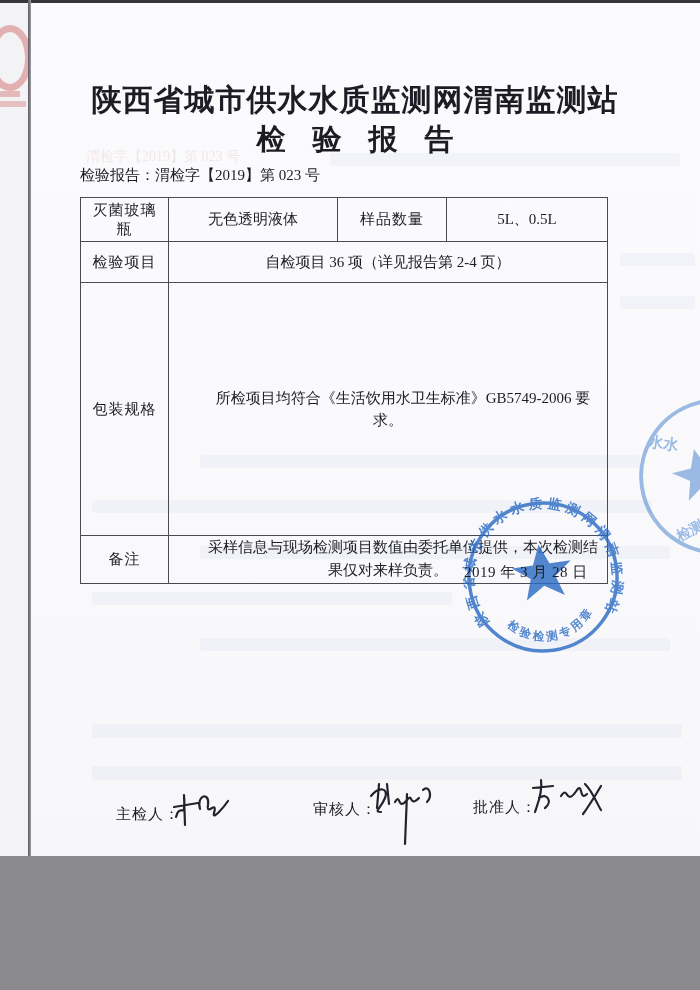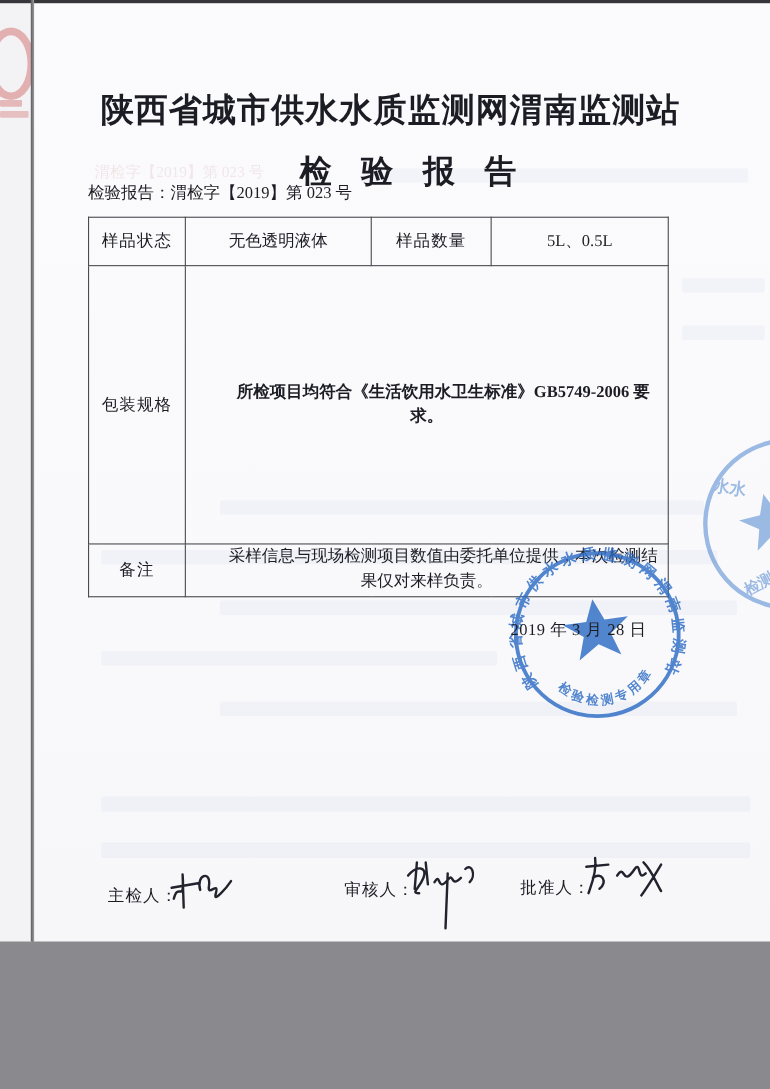--- a/index.html
+++ b/index.html
@@ -17,38 +17,38 @@
        background:#55555a;transform:rotate(0.4deg);border-radius:2px;}
   
   .red-frag-ring{position:absolute;left:-12px;top:22px;width:30px;height:52px;
        border:7px solid rgba(206,96,96,.45);border-radius:50%;}
   .red-frag-line1{position:absolute;left:0;top:88px;width:20px;height:6px;background:rgba(206,96,96,.40);border-radius:1px;}
   .red-frag-line2{position:absolute;left:0;top:98px;width:26px;height:6px;background:rgba(206,96,96,.35);border-radius:1px;}
   
   .org-title{position:absolute;left:90px;top:80px;width:530px;text-align:center;
        font-size:30px;font-weight:700;letter-spacing:1px;}
   .doc-title{position:absolute;left:90px;top:120px;width:530px;text-align:center;
-       font-size:29px;font-weight:700;letter-spacing:27px;margin:16px;text-indent:27px;}
+       font-size:29px;font-weight:700;letter-spacing:27px;margin:0;text-indent:27px;}
   .report-no{position:absolute;left:80px;top:166px;font-size:15px;}
   
   .ghost{position:absolute;background:rgba(168,186,214,.10);border-radius:2px;pointer-events:none;}
   .ghost-report{position:absolute;left:86px;top:148px;font-size:14px;color:#c68c8c;opacity:.18;
        filter:blur(.6px);white-space:nowrap;}
   
   table.info{position:absolute;left:80px;top:197px;width:527px;border-collapse:collapse;
        table-layout:fixed;font-size:15px;}
   table.info td{border:1.5px solid #4a4a52;padding:0 4px;text-align:center;vertical-align:middle;
        overflow:hidden;}
   td.lbl{letter-spacing:1px;}
   tr.r1 td{height:43px;} tr.r2 td{height:43px;} tr.r3 td{height:43px;}
   tr.r4 td{height:40px;} tr.r5 td{height:40px;}
   tr.r6 td{height:252px;}
   tr.r7 td{height:45px;}
   td.concl{vertical-align:top;text-align:left;padding:10px 10px 0 10px;}
-  .concl-text{text-indent:2em;line-height:1.5;font-weight:bold;}
+  .concl-text{text-indent:2em;line-height:1.5;}
   td.remark-val{text-align:left;padding:4px 10px;}
   .remark-text{text-indent:2em;line-height:1.55;margin:0;}
   
   .stamp{position:absolute;left:463px;top:497px;width:160px;height:160px;opacity:.82;
        transform:rotate(-8deg);z-index:4;}
   .concl-date{position:absolute;left:452px;top:563px;width:160px;font-size:15px;z-index:5;
        letter-spacing:.5px;margin-left:12px;}
   
   .edge-stamp-wrap{position:absolute;left:630px;top:385px;width:70px;height:190px;overflow:hidden;z-index:3;}
   .edge-stamp{position:absolute;left:0;top:0;width:170px;height:190px;opacity:.5;transform:rotate(-14deg);}
@@ -94,24 +94,28 @@
 
   <table class="info">
     <colgroup>
         <col style="width:88px">
         <col style="width:169px">
         <col style="width:109px">
         <col style="width:161px">
       </colgroup>
     <tbody>
     <tr class="r2">
-      <td class="lbl">样品状态</td>
+      <td class="lbl">灭菌玻璃瓶</td>
       <td>无色透明液体</td>
       <td class="lbl">样品数量</td>
       <td>5L、0.5L</td>
+    </tr>
+    <tr class="r5">
+      <td class="lbl">检验项目</td>
+      <td colspan="3">自检项目 36 项（详见报告第 2-4 页）</td>
     </tr>
     <tr class="r6">
       <td class="lbl">包装规格</td>
       <td colspan="3" class="concl">
         <div class="concl-text">所检项目均符合《生活饮用水卫生标准》GB5749-2006 要求。</div>
       </td>
     </tr>
     <tr class="r7">
       <td class="lbl">备注</td>
       <td colspan="3" class="remark-val">
@@ -139,21 +143,21 @@
 
   <div class="edge-stamp-wrap">
     <svg class="edge-stamp" viewBox="0 0 170 190">
       <circle cx="88" cy="92" r="76" fill="none" stroke="#3d7acc" stroke-width="4"></circle>
       <polygon points="0,-26 7.6,-8 27.2,-8 11.3,4 17.5,22.8 0,11.7 -17.5,22.8 -11.3,4 -27.2,-8 -7.6,-8" fill="#3d7acc" transform="translate(72,86)"></polygon>
       <text x="28" y="46" font-size="15" fill="#3d7acc" font-weight="bold" font-family="Liberation Serif, DejaVu Serif, serif" transform="rotate(22 28 46)">水水</text>
       <text x="36" y="146" font-size="14" fill="#3d7acc" font-weight="bold" font-family="Liberation Serif, DejaVu Serif, serif" transform="rotate(-14 36 146)">检测</text>
     </svg>
   </div>
 
-  <div class="sig-group" style="left:98px;top:805px">
+  <div class="sig-group" style="left:116px;top:805px">
     <span>主检人：</span>
     <svg class="sig-ink" width="70" height="48" viewBox="0 0 70 48">
       <path d="M6 34 C10 18 16 40 14 12 M14 12 L15 42 M4 24 L28 20 M30 26 C26 12 40 8 38 22 C36 34 48 16 44 30 C42 38 54 24 58 18" fill="none" stroke="#23232e" stroke-width="2.2" stroke-linecap="round"></path>
     </svg>
   </div>
   <div class="sig-group" style="left:313px;top:800px">
     <span>审核人：</span>
     <svg class="sig-ink" width="78" height="70" viewBox="0 0 78 70">
       <path d="M4 18 C12 8 22 10 18 20 C14 30 6 34 14 34 M12 6 L10 30 M20 6 L22 26 M28 24 C34 14 30 34 40 22 C46 14 42 30 52 20 M40 16 L38 66 M56 12 C62 6 66 18 60 24" fill="none" stroke="#23232e" stroke-width="2.2" stroke-linecap="round"></path>
     </svg>

